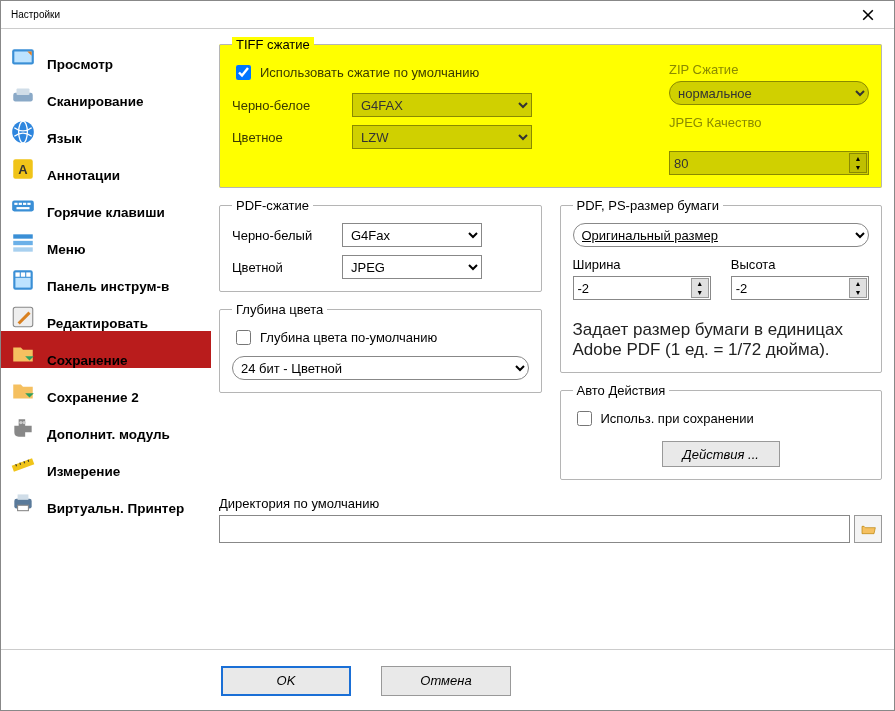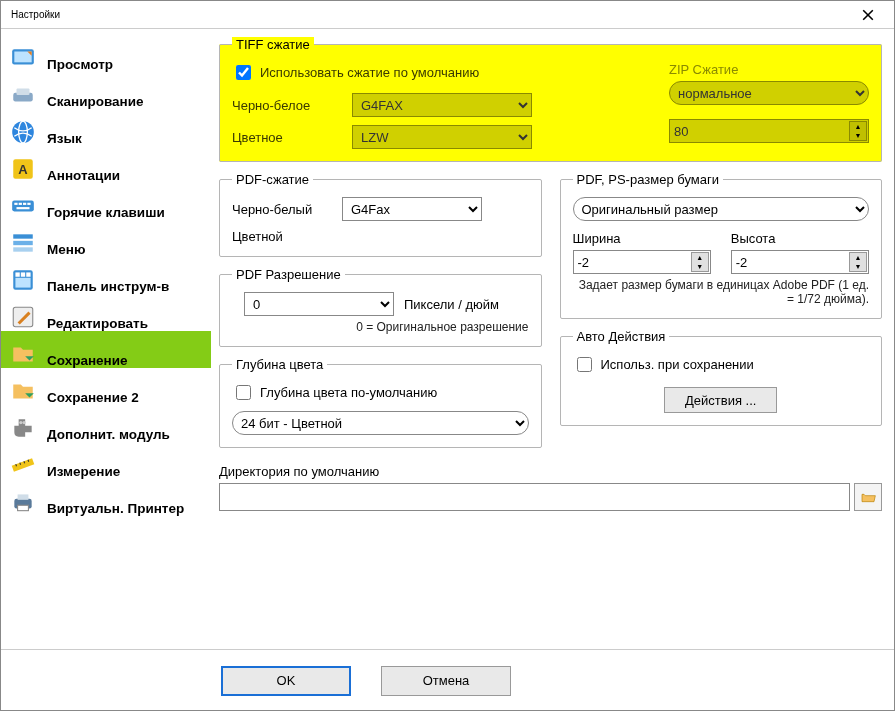--- a/index.html
+++ b/index.html
@@ -42,21 +42,21 @@
     display: flex;
     align-items: flex-end;
     height: 37px;
     padding: 0 8px;
     font-weight: 700;
     font-size: 13.5px;
     cursor: pointer;
     white-space: nowrap;
   }
   .sidebar-item.active {
-    background: #84cc16;
+    background: #b91c1c;
   }
   .sidebar-item .ico {
     width: 28px; height: 28px;
     margin-right: 10px;
     display: flex; align-items: center; justify-content: center;
     flex-shrink: 0;
   }
   .sidebar-item .ico svg { width: 26px; height: 26px; }
 
   .content {
@@ -109,30 +109,31 @@
   .spin-wrap .spin {
     position: absolute; right: 2px; top: 2px;
     width: 18px; height: 20px;
     background: #e0e0e0;
     display: flex; flex-direction: column;
     border: 1px solid #999;
     font-size: 7px;
   }
   .spin-wrap .spin div { flex:1; display:flex; align-items:center; justify-content:center; }
   .tiff .spin { background: #c0c000; border-color: #8a8a00;}
-  .note { font-size: 12px; color: #222; margin-top:4px;text-align:right; }
+  .note { font-size: 17px; color: #222; margin-top:20px; }
   .btn {
     height: 26px;
     min-width: 100px;
     padding: 0 20px;
     background: #e9e9e9;
     border: 1px solid #999;
     font-family: inherit;
     font-size: 13px;
     cursor: pointer;
+    font-style: italic;
   }
   .dir-row { display: flex; align-items: center; gap: 4px; margin-top: 4px;}
   .dir-row input { flex: 1; height: 28px; }
   .dir-btn {
     width: 28px; height: 28px;
     border: 1px solid #999;
     background: #f4f4f4;
     display: flex; align-items: center; justify-content: center;
     cursor: pointer;
   }
@@ -309,65 +310,59 @@
           <div class="grid2">
             <span class="lbl">Черно-белое</span>
             <select><option>G4FAX</option></select>
             <span class="lbl">Цветное</span>
             <select><option>LZW</option></select>
           </div>
         </div>
         <div class="zipcol">
           <div class="lbl">ZIP Сжатие</div>
           <select class="fullsel" style="margin:4px 0 10px 0;"><option>нормальное</option></select>
-          <div class="spin-wrap" style="width:100%; margin-top:4px;">
+          <div class="lbl">JPEG Качество</div>
+          <div class="spin-wrap" style="width:100%; margin-top:21px;">
             <input type="text" style="width: 100%;" value="80">
             <div class="spin">
                 <div>▲</div>
                 <div>▼</div>
               </div>
           </div>
         </div>
       </div>
     </fieldset>
 
     <div class="twocol">
       <div style="flex:1;">
         <fieldset>
           <legend>PDF-сжатие</legend>
           <div class="grid2" style="grid-template-columns:110px 140px;">
             <span class="lbl">Черно-белый</span>
             <select><option>G4Fax</option></select>
             <span class="lbl">Цветной</span>
+            <select><option>JPEG</option></select>
           </div>
         </fieldset>
 
-        <fieldset>
-          <legend>PDF Разрешение</legend>
-          <div class="row" style="padding-left:12px;">
-            <select style="width:150px;"><option>0</option></select>
-            <span class="lbl">Пиксели / дюйм</span>
-          </div>
-          <div class="note" style="padding-left:12px;">0 = Оригинальное разрешение</div>
-        </fieldset>
 
         <fieldset>
           <legend>Глубина цвета</legend>
           <div class="chk" style="margin-bottom:8px;">
             <input type="checkbox" style="">
             <span class="lbl">Глубина цвета по-умолчанию</span>
           </div>
           <select class="fullsel"><option>24 бит - Цветной</option></select>
         </fieldset>
       </div>
 
       <div style="flex:1;">
         <fieldset>
           <legend>PDF, PS-размер бумаги</legend>
-          <select class="fullsel" style="margin-bottom:10px;"><option>Оригинальный размер</option></select>
+          <select class="fullsel" style="margin-bottom:10px;text-decoration:underline;"><option>Оригинальный размер</option></select>
           <div class="paper-inputs">
             <div>
               <div class="lbl">Ширина</div>
               <div class="spin-wrap" style="width:100%; margin-top:4px;">
                 <input type="text" style="width: 100%;" value="-2">
                 <div class="spin">
                     <div>▲</div>
                     <div>▼</div>
                   </div>
               </div>

